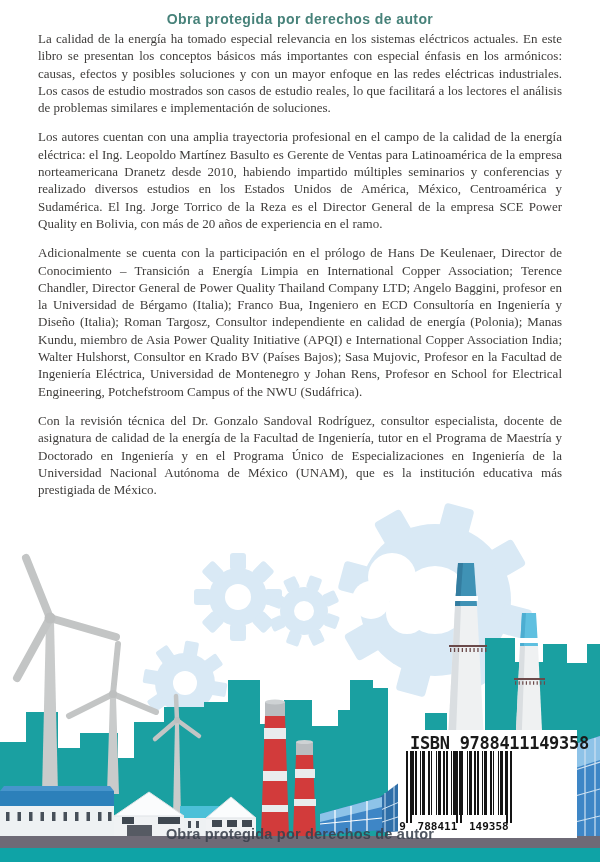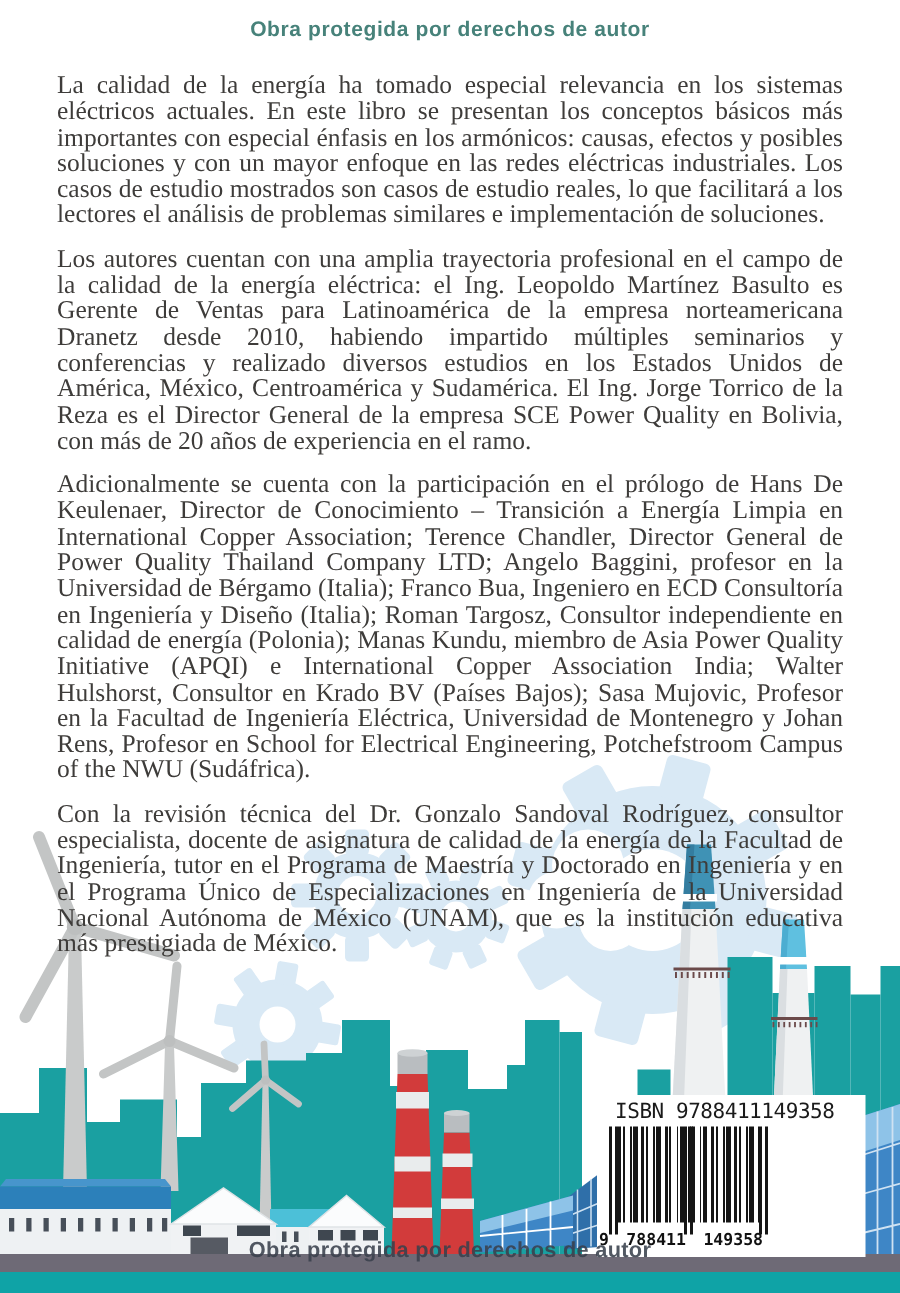--- a/index.html
+++ b/index.html
@@ -15,36 +15,36 @@
     font-size:14px;font-weight:600;letter-spacing:.4px;color:#47827a;
   }
   .copyright-bottom{
     position:absolute;top:826px;left:0;right:0;text-align:center;
     font-family:"Liberation Sans",sans-serif;
     font-size:14.5px;font-weight:700;letter-spacing:.2px;color:#3a414d;
     opacity:.88;z-index:6;
   }
   
   .book-text{
-    position:absolute;top:48px;left:38px;right:38px;z-index:2;
+    position:absolute;top:30px;left:38px;right:38px;z-index:2;
     font-family:"Liberation Serif",serif;
-    font-size:17px;line-height:17.3px;color:#3e3c3a;
+    font-size:13px;line-height:17.3px;color:#3e3c3a;
     text-align:justify;
   }
   .book-text p{margin:0 0 12px 0;}
   
   .scene{position:absolute;left:0;top:0;width:600px;height:862px;z-index:1;}
   
   .barcode-box{
     position:absolute;left:398px;top:730px;width:179px;height:108px;
     background:#ffffff;z-index:5;
   }
   .isbn-label{
     position:absolute;left:12px;top:3px;
-    font-family:"DejaVu Sans Mono",monospace;font-size:14px;font-weight:400;color:#1a1a1a;
+    font-family:"DejaVu Sans Mono",monospace;font-size:17px;font-weight:700;color:#1a1a1a;
     white-space:nowrap;letter-spacing:-0.3px;
   }
   .ean-zone{position:absolute;left:8px;top:21px;width:106px;height:72px;}
   .ean-bars{
     position:absolute;left:6px;top:0;width:94px;height:64px;
     background:repeating-linear-gradient(90deg,
       #151515 0 2px,#ffffff 2px 3px,#151515 3px 4.5px,#ffffff 4.5px 8px,
       #151515 8px 9px,#ffffff 9px 10px,#151515 10px 13px,#ffffff 13px 15.5px);
   }
   .guard{position:absolute;top:0;width:2px;height:72px;background:#151515;}

